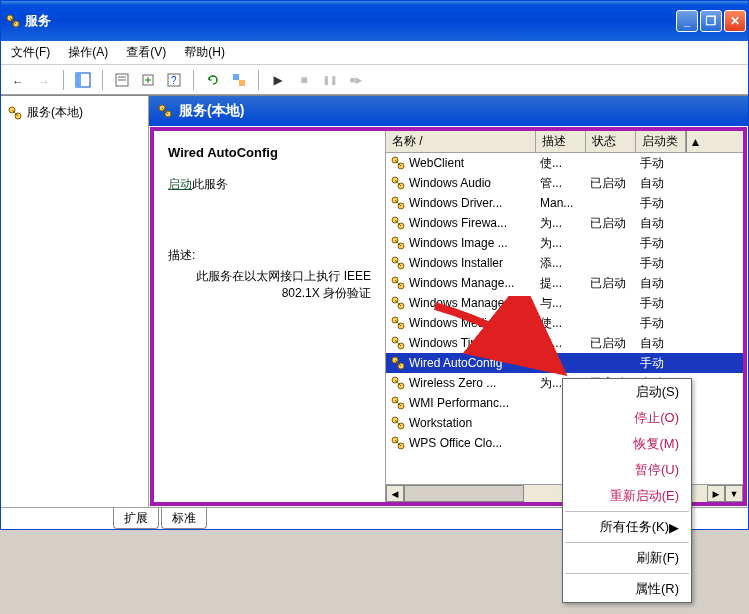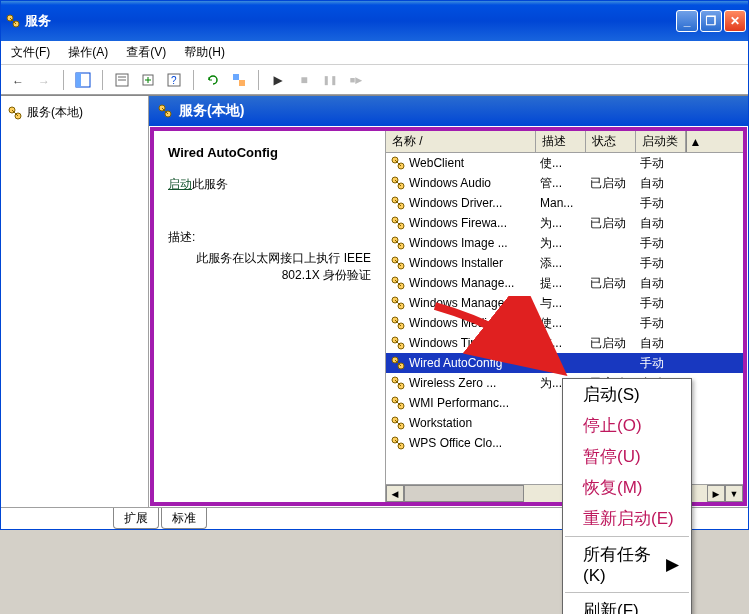--- a/index.html
+++ b/index.html
@@ -22,21 +22,21 @@
   .tree-pane { width: 148px; background: #fff; border-right: 1px solid #a0a0a0; padding: 6px 4px; }
   .tree-node { display: flex; align-items: center; gap: 4px; padding: 2px; }
   .svc-icon { display: inline-flex; width: 16px; height: 16px; }
   .svc-icon svg { width: 16px; height: 16px; }
   .right-pane { flex: 1; display: flex; flex-direction: column; background: #fff; min-width: 0; }
   .pane-hdr { height: 30px; background: linear-gradient(to bottom, #2a6cd0, #0046d5); color: #fff; display: flex; align-items: center; font-weight: bold; font-size: 14px; padding-left: 8px; gap: 6px; }
   .detail-row { flex: 1; display: flex; border: 4px solid #a21caf; margin: 1px; min-height: 0; overflow: hidden; }
   .info-pane { width: 232px; border-right: 1px solid #a0a0a0; padding: 14px; background: #fff; }
   .info-pane h2 { font-size: 13px; font-weight: bold; font-family: Tahoma, sans-serif; margin-bottom: 16px; }
   .action-link { color: #14532d; text-decoration: underline; cursor: pointer; }
-  .info-desc-h { margin-top: 36px; }
+  .info-desc-h { margin-top: 54px; }
   .info-desc { margin-top: 4px; line-height: 1.4; text-align: right; }
   .list-pane { flex: 1; display: flex; flex-direction: column; min-width: 0; position: relative; }
   .list-hdr { height: 22px; display: flex; background: #ece9d8; border-bottom: 1px solid #a0a0a0; }
   .list-hdr .col { border-right: 1px solid #a0a0a0; padding: 3px 6px; display: flex; align-items: center; font-size: 12px; }
   .c-name { width: 150px; }
   .c-desc { width: 50px; }
   .c-stat { width: 50px; }
   .c-start { width: 50px; text-align: right; }
   .list-hdr .scroll-arrow-up { width: 18px; background: #ece9d8; display: flex; align-items: center; justify-content: center; border-left: 1px solid #888; }
   .rows { flex: 1; overflow: hidden; background: #fff; position: relative; }
@@ -46,41 +46,41 @@
   .row .rc-desc { width: 50px; padding-left: 4px; overflow: hidden; white-space: nowrap; }
   .row .rc-stat { width: 50px; padding-left: 4px; overflow: hidden; white-space: nowrap; }
   .row .rc-start { width: 50px; padding-left: 4px; overflow: hidden; white-space: nowrap; }
   .hscroll { height: 18px; background: #ece9d8; border-top: 1px solid #a0a0a0; display: flex; }
   .hscroll .arrow { width: 18px; border: 1px solid #888; background: #ece9d8; display: flex; align-items: center; justify-content: center; }
   .hscroll .thumb { width: 120px; border: 1px solid #888; background: #d4d0c8; }
   .hscroll .track { flex: 1; background: #ece9d8; }
   .tabs { height: 22px; display: flex; align-items: flex-end; padding-left: 112px; background: #fff; border-top: 1px solid #a0a0a0; gap: 2px; padding-top: 2px; }
   .tab { border: 1px solid #888; border-top: none; padding: 2px 10px 1px 10px; background: #fff; font-size: 12px; border-radius: 0 0 4px 4px; cursor: pointer; }
   .context-menu { position: absolute; top: 378px; left: 562px; width: 130px; background: #fff; border: 1px solid #666; box-shadow: 2px 2px 4px rgba(0,0,0,0.3); z-index: 100; }
-  .cm-item { padding: 4px 12px 4px 20px; display: flex; justify-content: flex-start; align-items: center; font-size: 17px; }
+  .cm-item { padding: 4px 12px 4px 20px; display: flex; justify-content: flex-end; align-items: center; font-size: 13px; }
   .cm-item.enabled { color: #000; cursor: pointer; }
   .cm-item.disabled { color: #be185d; }
   .cm-sep { height: 1px; background: #c0c0c0; margin: 2px 2px; }
   .red-arrow { position: absolute; top: 295px; left: 424px; z-index: 50; pointer-events: none; }
 </style>
 </head>
 <body>
 
 <div class="context-menu">
   <div class="cm-item enabled">
       <span>启动(S)</span>
     </div>
   <div class="cm-item disabled">
       <span>停止(O)</span>
     </div>
   <div class="cm-item disabled">
+      <span>恢复(M)</span>
+    </div>
+  <div class="cm-item disabled">
       <span>暂停(U)</span>
-    </div>
-  <div class="cm-item disabled">
-      <span>恢复(M)</span>
     </div>
   <div class="cm-item disabled">
       <span>重新启动(E)</span>
     </div>
   <div class="cm-sep"></div>
   <div class="cm-item enabled">
       <span>所有任务(K)</span>
       <span>▶</span>
     </div>
   <div class="cm-sep"></div>

